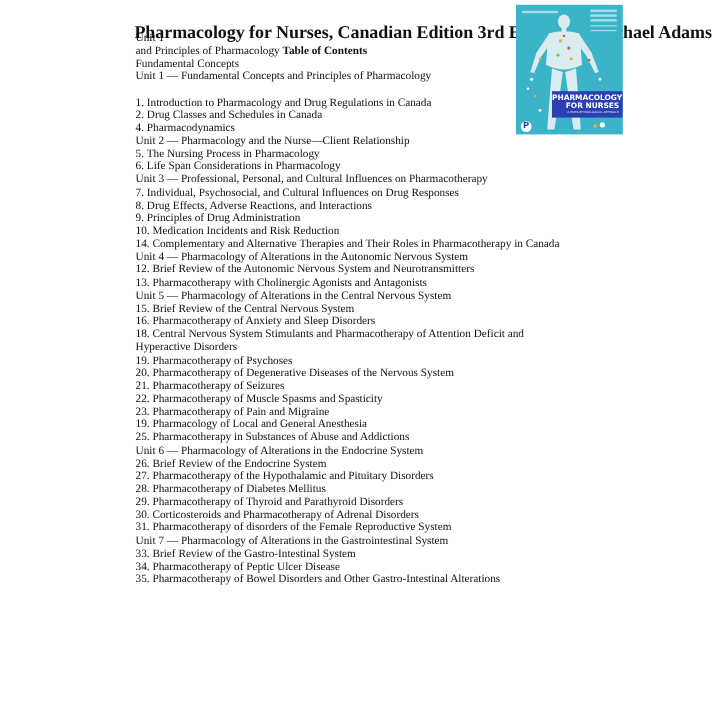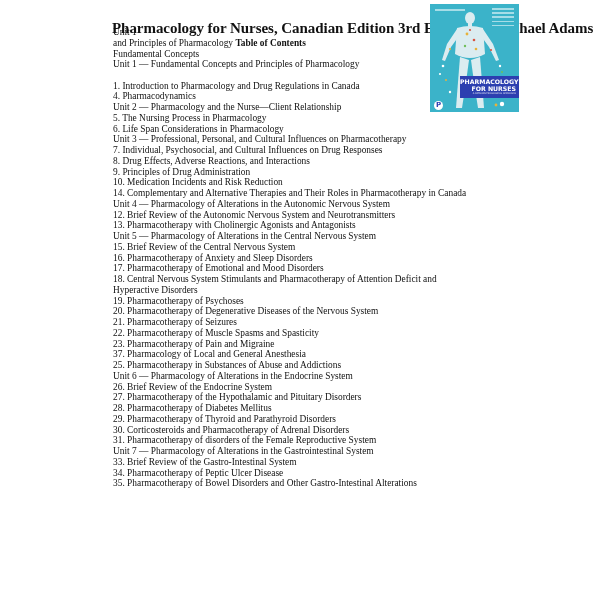--- a/index.html
+++ b/index.html
@@ -76,44 +76,44 @@
   </div>
 
   <div class="body">
     <div class="line">Unit 1</div>
     <div class="line"><span>and Principles of Pharmacology </span><span class="bold">Table of Contents</span></div>
     <div class="line">Fundamental Concepts</div>
     <div class="line">Unit 1 — Fundamental Concepts and Principles of Pharmacology</div>
     <div class="gap"></div>
 
     <div class="line">1. Introduction to Pharmacology and Drug Regulations in Canada</div>
+    <div class="line">2. Drug Classes and Schedules in Canada</div>
     <div class="line">4. Pharmacodynamics</div>
     <div class="line">Unit 2 — Pharmacology and the Nurse—Client Relationship</div>
     <div class="line">5. The Nursing Process in Pharmacology</div>
     <div class="line">6. Life Span Considerations in Pharmacology</div>
     <div class="line">Unit 3 — Professional, Personal, and Cultural Influences on Pharmacotherapy</div>
     <div class="line">7. Individual, Psychosocial, and Cultural Influences on Drug Responses</div>
     <div class="line">8. Drug Effects, Adverse Reactions, and Interactions</div>
     <div class="line">9. Principles of Drug Administration</div>
     <div class="line">10. Medication Incidents and Risk Reduction</div>
     <div class="line">14. Complementary and Alternative Therapies and Their Roles in Pharmacotherapy in Canada</div>
     <div class="line">Unit 4 — Pharmacology of Alterations in the Autonomic Nervous System</div>
     <div class="line">12. Brief Review of the Autonomic Nervous System and Neurotransmitters</div>
     <div class="line">13. Pharmacotherapy with Cholinergic Agonists and Antagonists</div>
     <div class="line">Unit 5 — Pharmacology of Alterations in the Central Nervous System</div>
     <div class="line">15. Brief Review of the Central Nervous System</div>
     <div class="line">16. Pharmacotherapy of Anxiety and Sleep Disorders</div>
-    <div class="line">17. Pharmacotherapy of Emotional and Mood Disorders</div>
     <div class="line wrap">18. Central Nervous System Stimulants and Pharmacotherapy of Attention Deficit and Hyperactive Disorders</div>
     <div class="line">19. Pharmacotherapy of Psychoses</div>
     <div class="line">20. Pharmacotherapy of Degenerative Diseases of the Nervous System</div>
     <div class="line">21. Pharmacotherapy of Seizures</div>
     <div class="line">22. Pharmacotherapy of Muscle Spasms and Spasticity</div>
     <div class="line">23. Pharmacotherapy of Pain and Migraine</div>
-    <div class="line">37. Pharmacology of Local and General Anesthesia</div>
+    <div class="line">19. Pharmacology of Local and General Anesthesia</div>
     <div class="line">25. Pharmacotherapy in Substances of Abuse and Addictions</div>
     <div class="line">Unit 6 — Pharmacology of Alterations in the Endocrine System</div>
     <div class="line">26. Brief Review of the Endocrine System</div>
     <div class="line">27. Pharmacotherapy of the Hypothalamic and Pituitary Disorders</div>
     <div class="line">28. Pharmacotherapy of Diabetes Mellitus</div>
     <div class="line">29. Pharmacotherapy of Thyroid and Parathyroid Disorders</div>
     <div class="line">30. Corticosteroids and Pharmacotherapy of Adrenal Disorders</div>
     <div class="line">31. Pharmacotherapy of disorders of the Female Reproductive System</div>
     <div class="line">Unit 7 — Pharmacology of Alterations in the Gastrointestinal System</div>
     <div class="line">33. Brief Review of the Gastro-Intestinal System</div>

